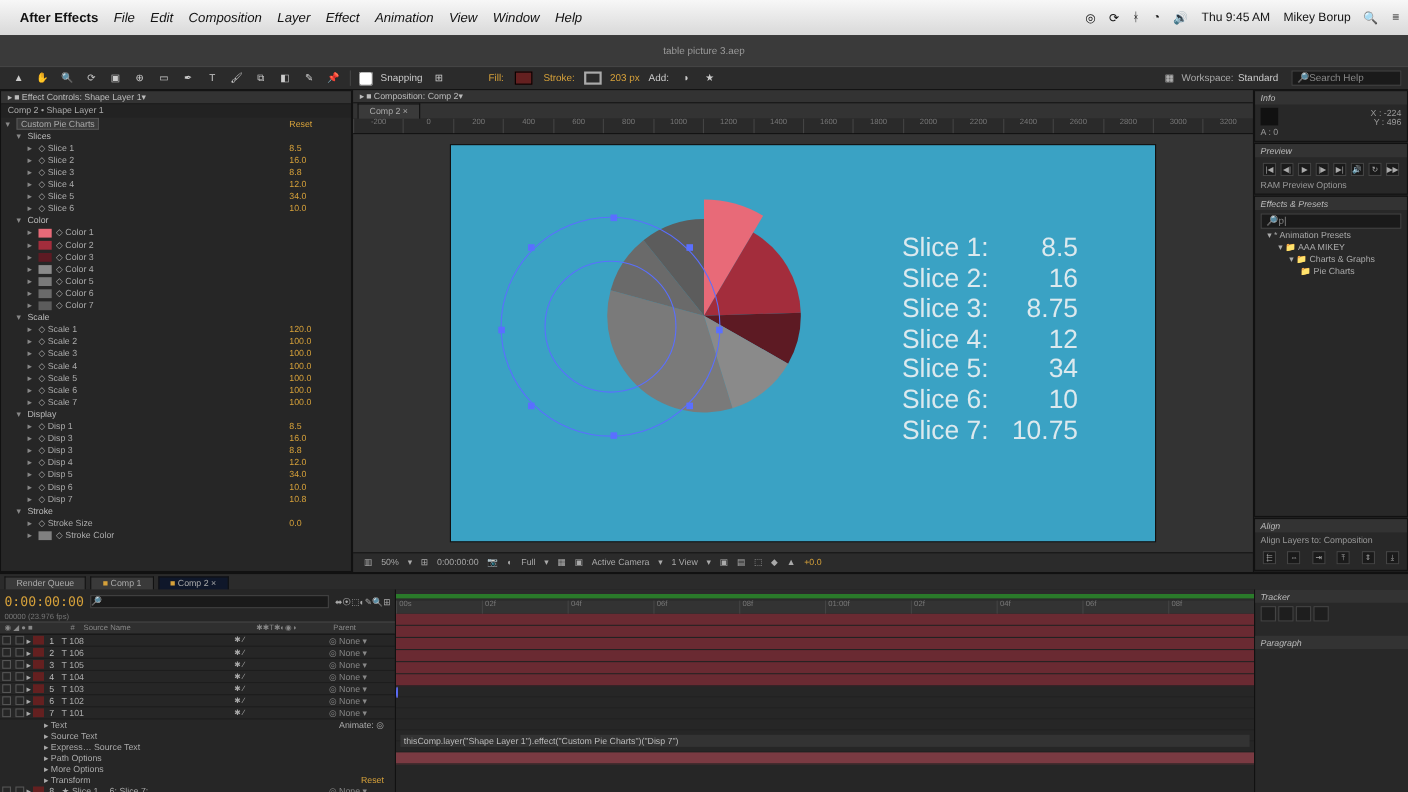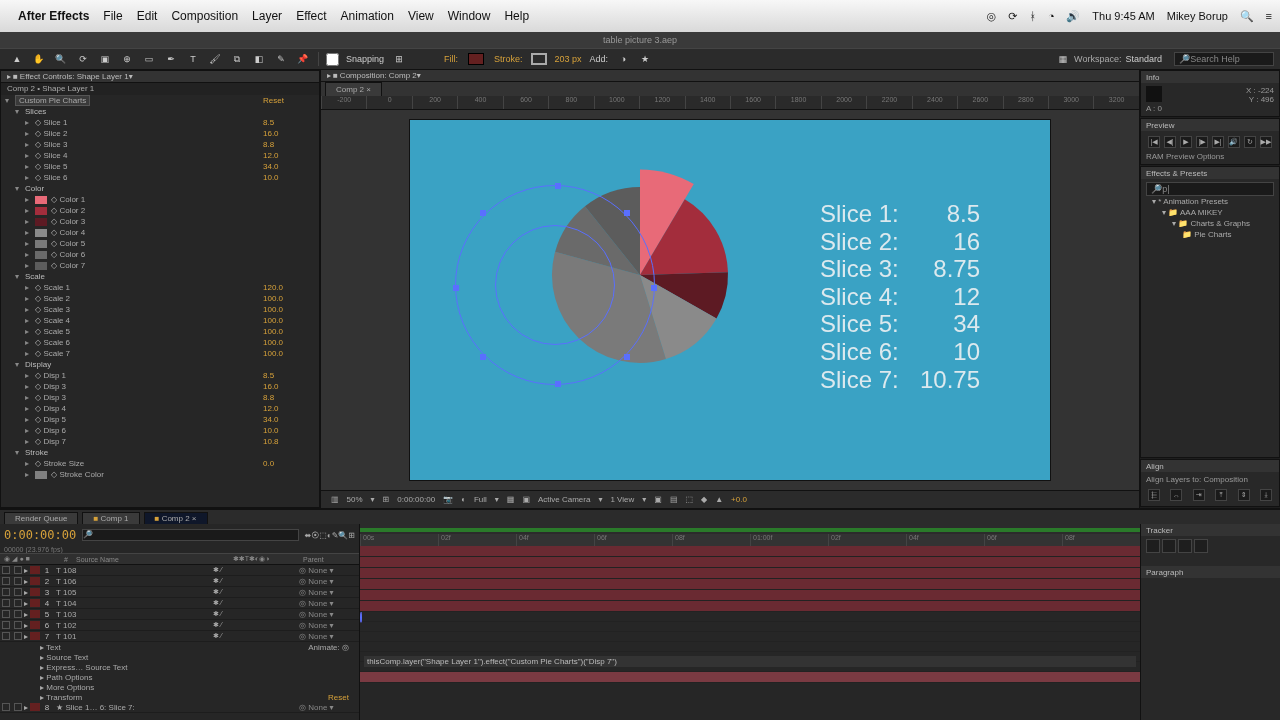--- a/index.html
+++ b/index.html
@@ -2,26 +2,26 @@
 <html><head>
 <meta charset="utf-8">
 <style>
 * { margin:0; padding:0; box-sizing:border-box; font-family:"Lucida Grande",Arial,sans-serif; }
 body { width:1280px; height:720px; background:#1e1e1e; overflow:hidden; font-size:10px; color:#aaa; }
 
 
 .macbar { height:28px; background:linear-gradient(#f7f7f7,#d9d9d9); display:flex; align-items:center; padding:16px 8px; color:#111; font-size:12px; }
 .macbar .apple { font-size:14px; margin-right:10px; }
 .macbar .appname { font-weight:bold; margin-right:14px; }
-.macbar .menu-item { margin-right:14px; cursor:default; }
+.macbar .menu-item { margin-right:14px; cursor:default;font-style:italic; }
 .macbar .spacer { flex:1; }
 .macbar .right-item { margin-left:12px; font-size:11px; }
 
 
-.filebar { height:16px; background:#3a3a3a; color:#999; font-size:9px; display:flex; align-items:center; justify-content:center; }
+.filebar { height:28px; background:#3a3a3a; color:#999; font-size:9px; display:flex; align-items:center; justify-content:center; }
 
 
 .toolbar { height:22px; background:#2b2b2b; border-top:1px solid #444; border-bottom:1px solid #111; display:flex; align-items:center; padding:0 6px; font-size:9px; color:#ccc; }
 .tool-ic { width:16px; height:16px; margin:0 3px; display:flex; align-items:center; justify-content:center; color:#ccc; }
 .tool-sep { width:1px; height:14px; background:#444; margin:0 4px; }
 .tool-txt { margin:0 4px; }
 .tool-gold { color:#d6a13a; }
 .toolbar .right { margin-left:auto; display:flex; align-items:center; }
 .toolbar .right .lbl { font-size:9px; color:#aaa; margin-right:4px; }
 .toolbar .right .val { font-size:9px; color:#ccc; margin-right:12px; }
@@ -63,21 +63,21 @@
 .sel.inner { left:85px; top:105px; width:120px; height:120px; }
 .handle { width:6px; height:6px; background:#5a6fff; position:absolute; }
 
 .viewbar { height:18px; background:#2b2b2b; border-top:1px solid #111; display:flex; align-items:center; font-size:8px; color:#aaa; padding:0 6px; }
 .viewbar span { margin:0 4px; }
 .viewbar .gold { color:#d6a13a; }
 
 
 .rightcol { width:140px; display:flex; flex-direction:column; }
 .rp { background:#282828; border:1px solid #111; margin-bottom:1px; }
-.rp-h { height:12px; background:#333; font-size:8px; color:#bbb; padding:1px 5px; display:flex; align-items:center; }
+.rp-h { height:12px; background:#333; font-size:8px; color:#bbb; padding:1px 5px; display:flex; align-items:center;font-style:italic; }
 .rp-b { padding:3px 5px; font-size:8px; color:#999; }
 .info-xy { display:flex; justify-content:space-between; }
 .playbtns { display:flex; justify-content:space-between; padding:2px; }
 .playbtns div { width:12px; height:12px; background:#1a1a1a; border:1px solid #444; display:flex; align-items:center; justify-content:center; font-size:7px; color:#aaa; }
 .tree-row { font-size:8px; padding:1px 0 1px 10px; color:#aaa; }
 
 
 .bottom { height:228px; background:#232323; display:flex; flex-direction:column; border-top:2px solid #111; }
 .tl-tabbar { height:14px; background:#2b2b2b; display:flex; align-items:flex-end; font-size:8px; }
 .tl-tab { padding:1px 10px; background:#3a3a3a; margin-left:4px; border:1px solid #111; border-bottom:none; }

